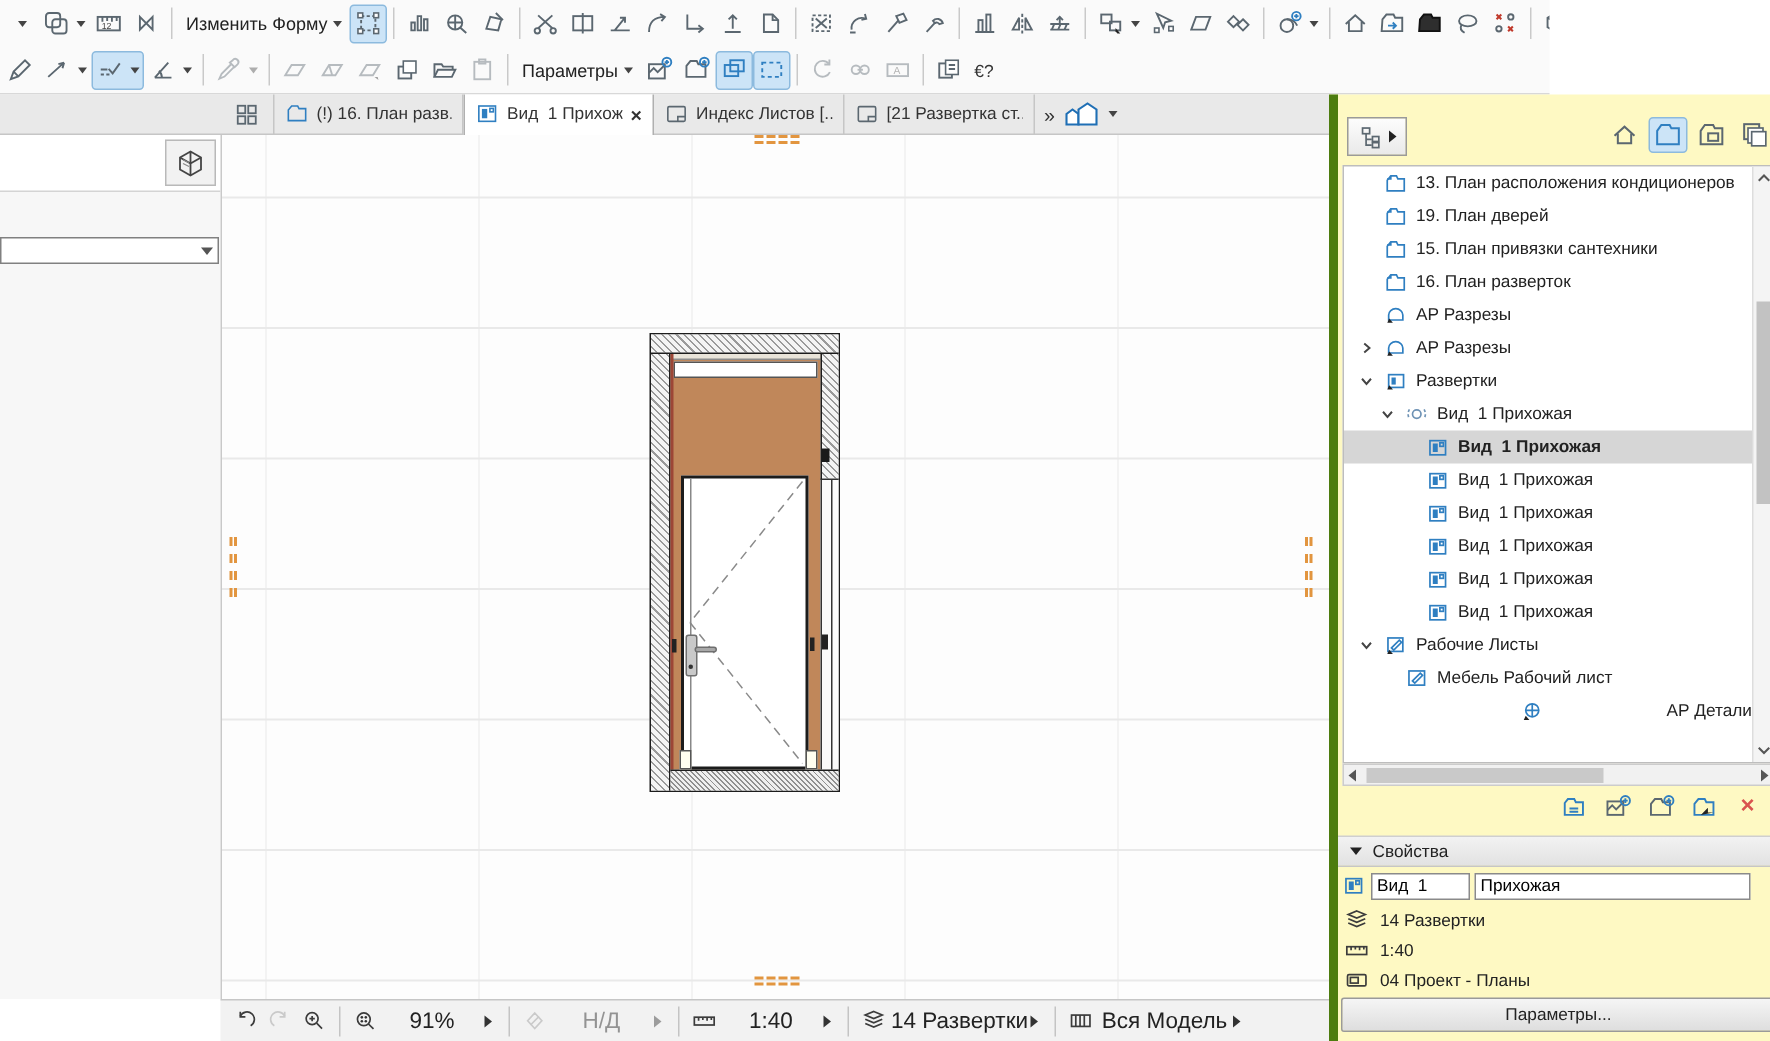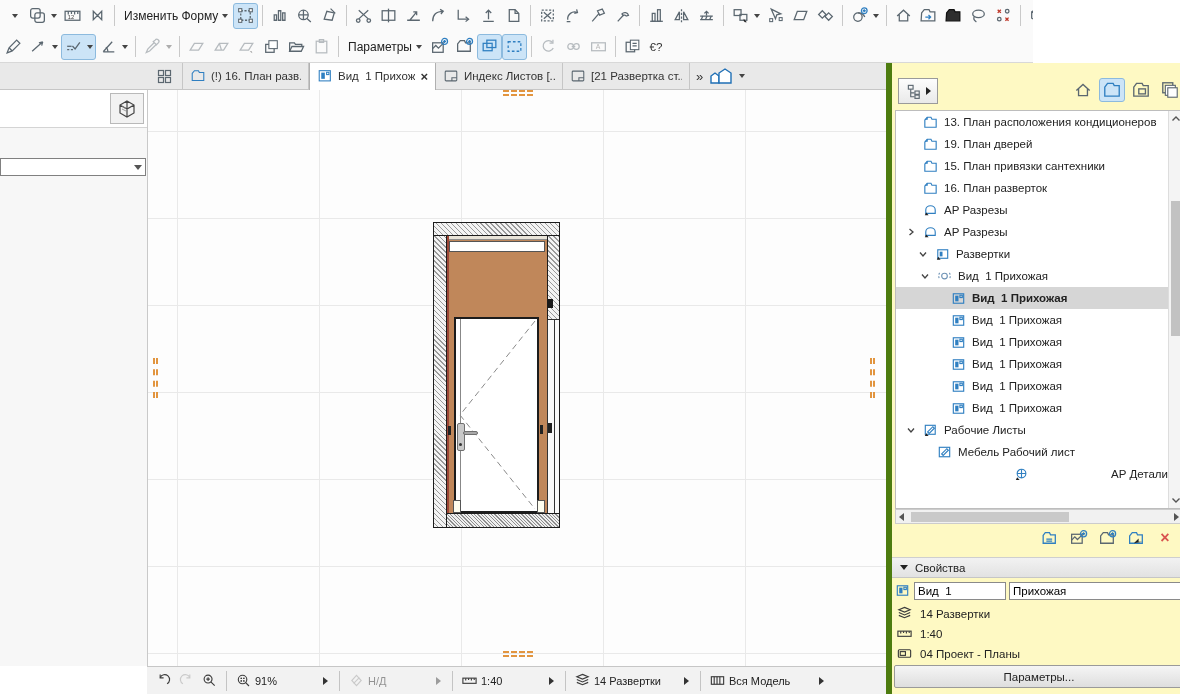--- a/index.html
+++ b/index.html
@@ -122,21 +122,21 @@
   .pinput{height:18px;border:1px solid #8a8a8a;background:#fff;font-size:11.5px;font-family:"Liberation Sans",sans-serif;padding:0 3px;white-space:pre}
   .prow{left:4px;width:286px;height:19px;display:flex;align-items:center;gap:7px}
   .prow svg{width:17px;height:17px}
   .np-btn{left:2px;top:602px;width:290px;height:23px;background:linear-gradient(#f5f5f5,#dedede);border:1px solid #9a9a9a;border-radius:2px;display:flex;align-items:center;justify-content:center;font-size:11.5px}
 
   
   #statusbar{position:absolute;left:147px;top:666px;width:739px;height:28px;background:#f2f2f2;border-top:1px solid #c6c6c6;display:flex;align-items:center;padding-left:5px}
   .sbico{width:23px;height:22px;display:flex;align-items:center;justify-content:center;flex:none}
   .sbico svg{width:17px;height:17px}
   .sbsep{width:1px;height:20px;background:#c4c4c4;margin:0 5px;flex:none}
-  .sbval{min-width:66px;font-size:11px;color:#222;flex:none}
+  .sbval{min-width:66px;text-align:center;font-size:15px;color:#222;flex:none}
   .sbval.wide{min-width:88px}
   .car{width:0;height:0;border-top:4px solid transparent;border-bottom:4px solid transparent;border-left:5px solid #333;margin:0 6px 0 2px;flex:none}
   .dis{opacity:.45}
   .dis .sk{stroke:#9a9a9a}
 </style>
 </head>
 <body>
 
 <div id="app">
 
@@ -771,21 +771,21 @@
           <div class="trow" style="padding-left: 8px;"><span class="texp"></span><span class="ticn"><svg viewBox="0 0 18 18">
                 <path d="M4,12 v-3.5 a5,4.5 0 0 1 10,0 V12 z" class="sb"></path>
                 <path d="M3,14 h4 l-2.6,-3 z" class="k"></path>
               </svg></span><span>АР Разрезы</span></div>
           <div class="trow" style="padding-left: 8px;"><span class="texp"><svg viewBox="0 0 10 10">
                 <path d="M3.5,2 L7,5 L3.5,8" fill="none" stroke="#444" stroke-width="1.3"></path>
               </svg></span><span class="ticn"><svg viewBox="0 0 18 18">
                 <path d="M4,12 v-3.5 a5,4.5 0 0 1 10,0 V12 z" class="sb"></path>
                 <path d="M3,14 h4 l-2.6,-3 z" class="k"></path>
               </svg></span><span>АР Разрезы</span></div>
-          <div class="trow" style="padding-left: 20px;"><span class="texp"><svg viewBox="0 0 10 10">
+          <div class="trow" style="padding-left: 8px;"><span class="texp"><svg viewBox="0 0 10 10">
                 <path d="M2,3.5 L5,7 L8,3.5" fill="none" stroke="#444" stroke-width="1.3"></path>
               </svg></span><span class="ticn"><svg viewBox="0 0 18 18">
                 <rect x="4" y="4" width="10.5" height="9" class="sb"></rect>
                 <rect x="6" y="6" width="3" height="5" class="sbf"></rect>
                 <path d="M3,14.5 h4 l-2.6,-3 z" class="k"></path>
               </svg></span><span>Развертки</span></div>
           <div class="trow" style="padding-left: 22px;"><span class="texp"><svg viewBox="0 0 10 10">
                 <path d="M2,3.5 L5,7 L8,3.5" fill="none" stroke="#444" stroke-width="1.3"></path>
               </svg></span><span class="ticn"><svg viewBox="0 0 18 18">
                 <circle cx="9" cy="8.5" r="3" stroke="#6f93b5" fill="none" stroke-width="1.2"></circle>
@@ -896,21 +896,21 @@
     </div>
 
     <div class="abs idrow">
       <span class="ticn">
           <svg viewBox="0 0 18 18">
             <rect x="3.5" y="4" width="11" height="10" class="sb"></rect>
             <rect x="5.5" y="6" width="3.5" height="6" class="sbf"></rect>
             <rect x="10.5" y="5.5" width="2.5" height="2.5" class="sb"></rect>
           </svg>
         </span>
-      <input class="pinput" style="width: 92px;" value="Вид  1">
+      <input class="pinput" style="width: 66px;" value="Вид  1">
       <input class="pinput" style="width: 184px;" value="Прихожая">
     </div>
 
     <div class="abs prow" style="top:541px">
       <svg viewBox="0 0 18 18">
           <path d="M9,2.5 L15,5 9,7.5 3,5 Z" class="sk"></path>
           <path d="M15,8 9,10.5 3,8 M15,11 9,13.5 3,11" class="sk"></path>
         </svg>
       <span>14 Развертки</span>
     </div>

